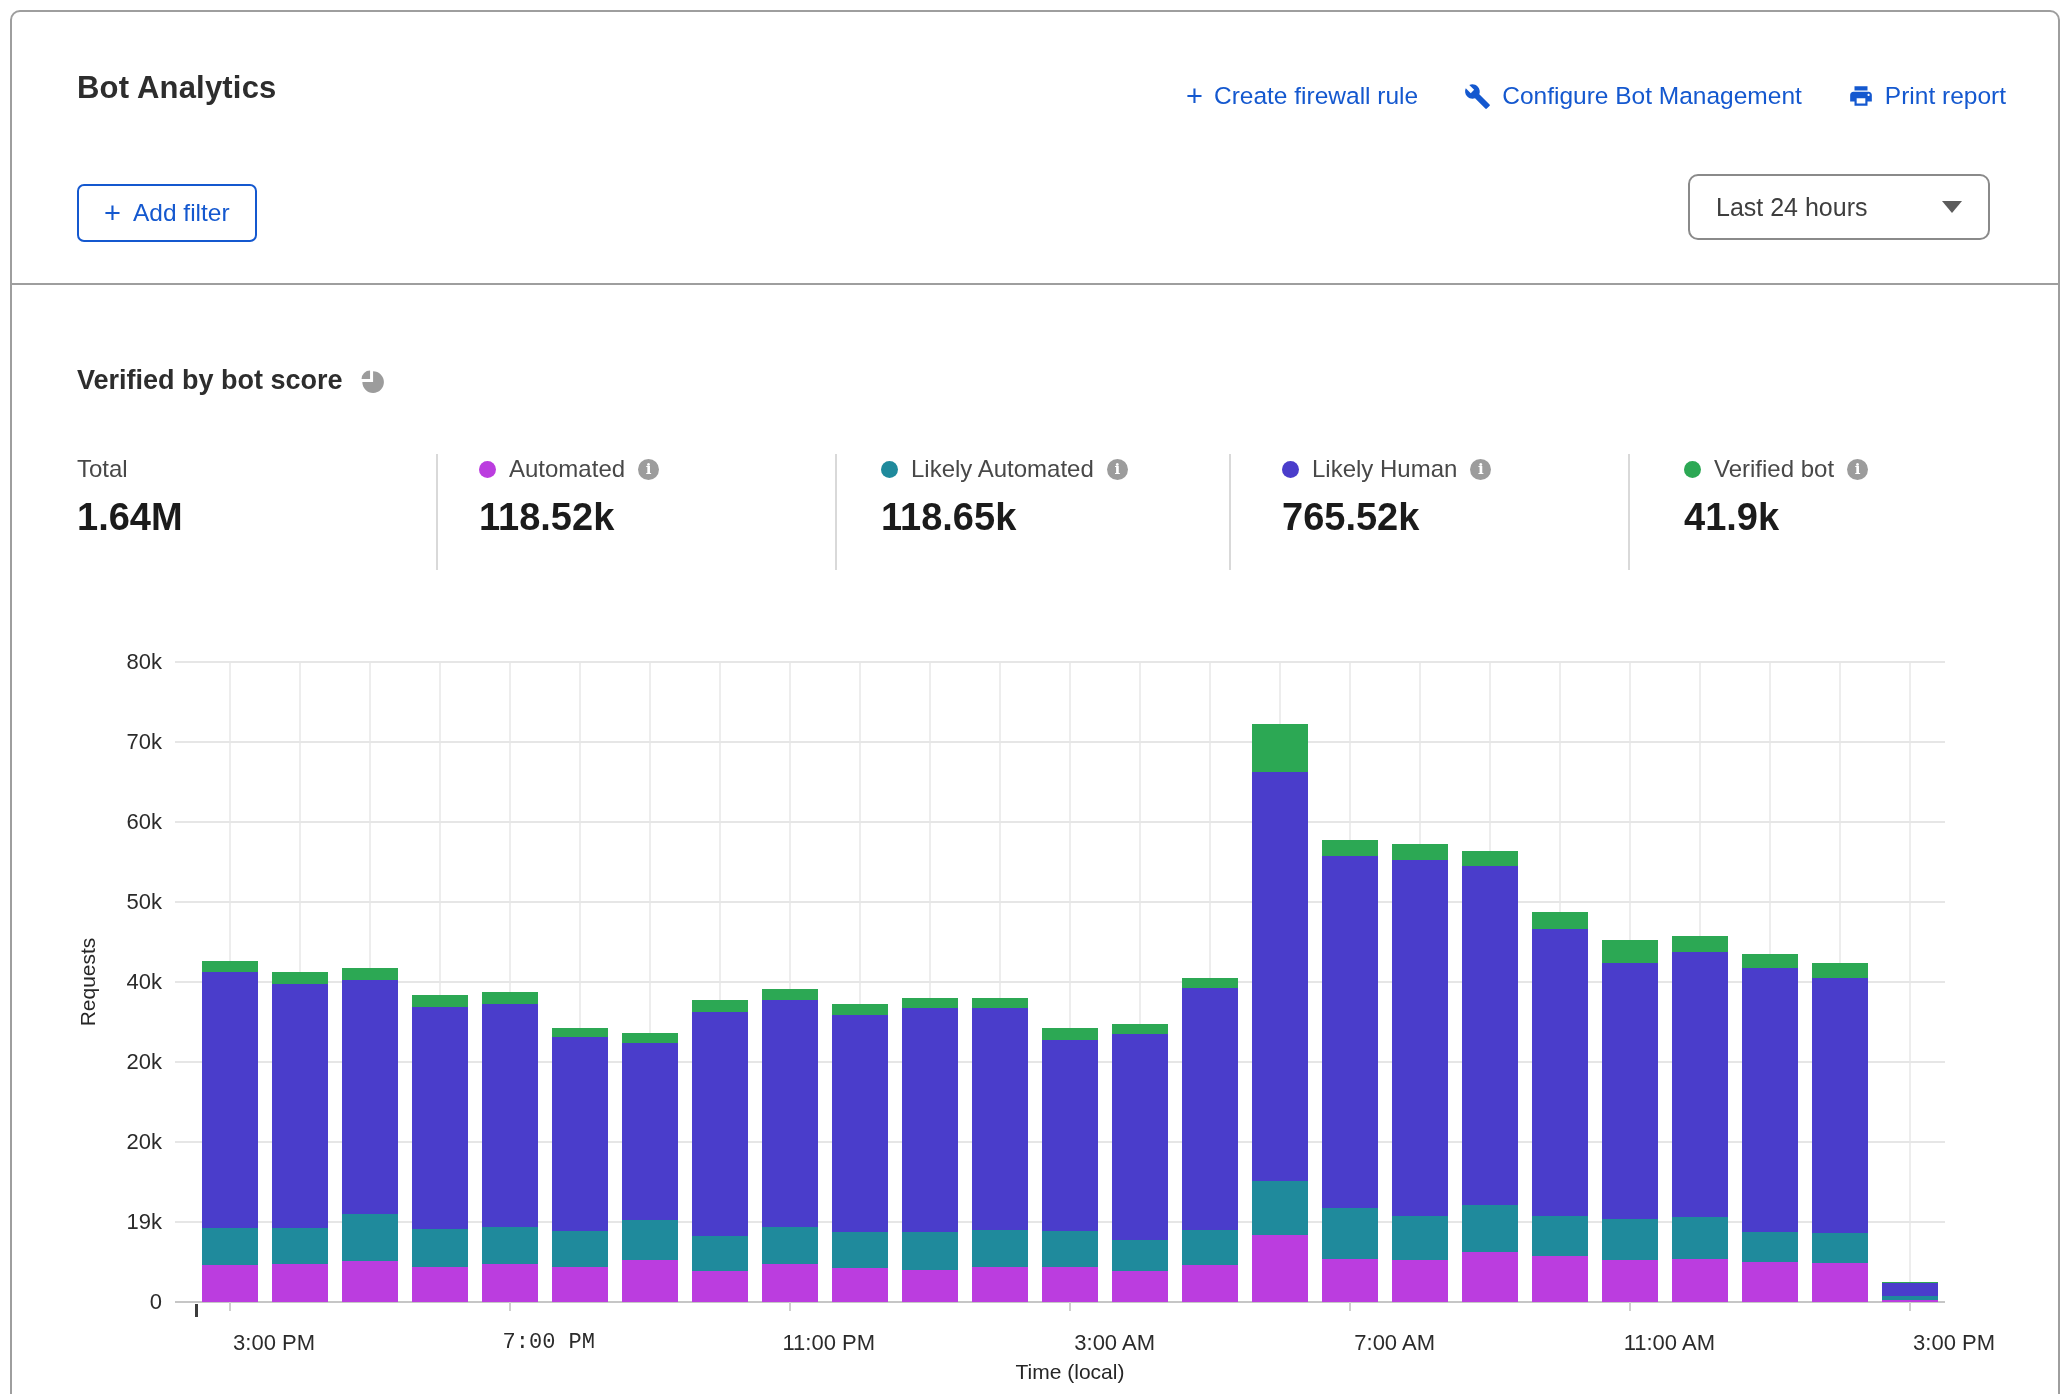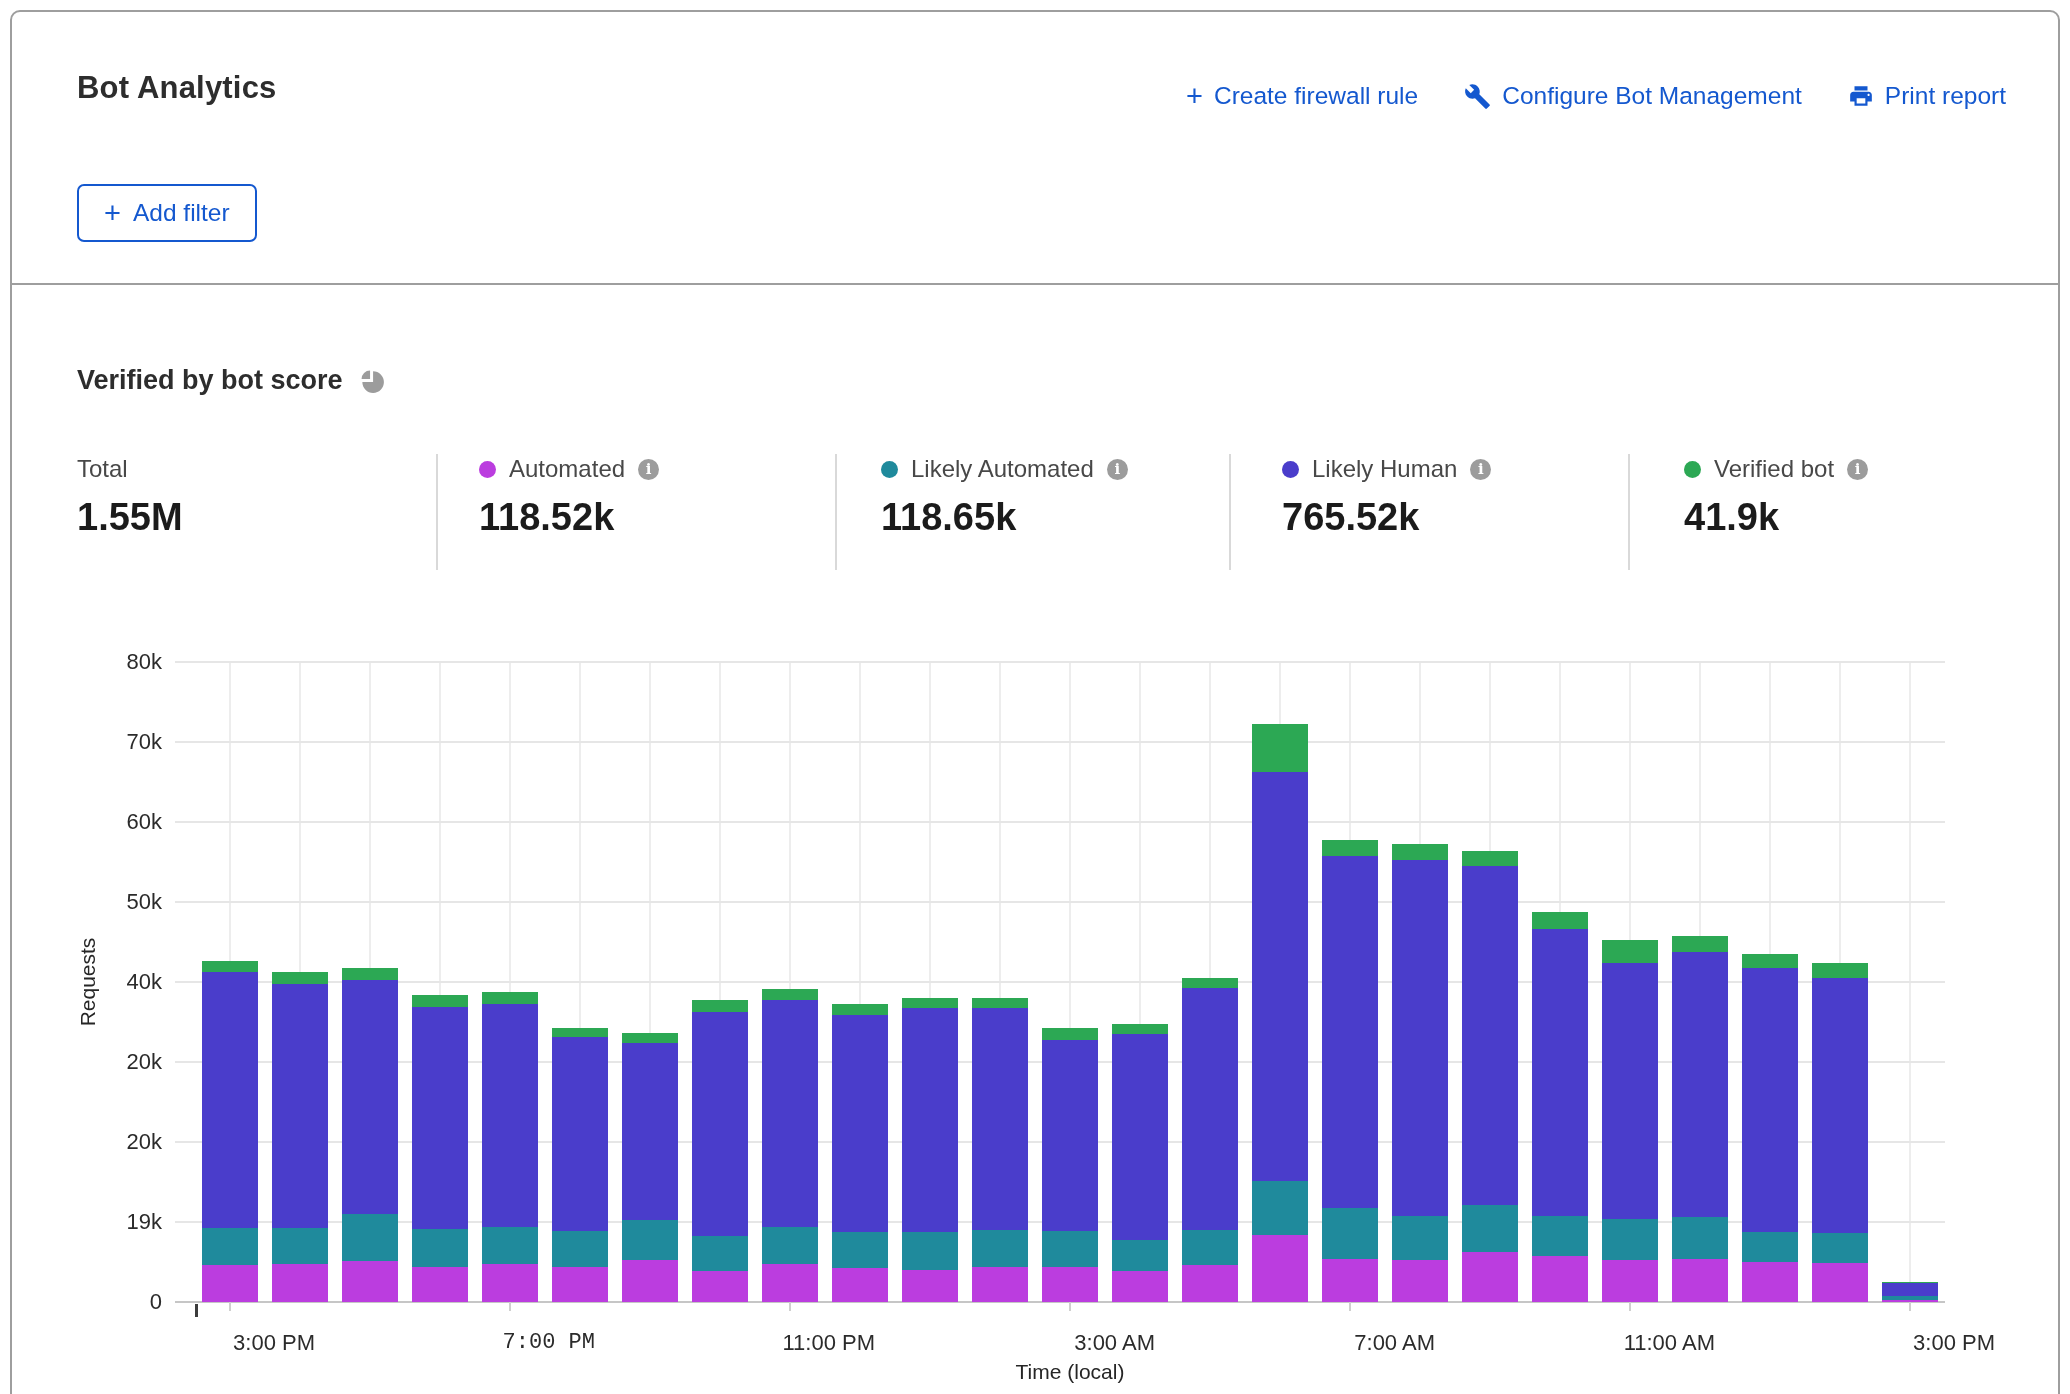--- a/index.html
+++ b/index.html
@@ -90,36 +90,40 @@
         </span>
         <span>Print report</span>
       </div>
     </div>
 
     <button class="add-filter-btn">
       <span class="plus-glyph">+</span>
       <span>Add filter</span>
     </button>
 
+    <div class="time-range">
+      <span class="time-range-label">Last 24 hours</span>
+      <span class="caret-down"></span>
+    </div>
 
     <div class="section-title-row">
       <span class="section-title">Verified by bot score</span>
       <span style="display:inline-flex;">
         <svg width="28" height="28" viewBox="0 0 26 26" fill="#9c9c9c">
           <path d="M14 4.05 A 10 10 0 1 1 4.05 14 L 14 14 Z"></path>
           <path d="M11.2 11.2 L 11.2 3.3 A 7.9 7.9 0 0 0 3.3 11.2 Z"></path>
         </svg>
       </span>
     </div>
 
     <div class="stat-block" style="left:65px;">
       <div class="stat-label-row">
         <span class="stat-label">Total</span>
       </div>
-      <div class="stat-value">1.55M</div>
+      <div class="stat-value">1.64M</div>
     </div>
     <div class="stat-divider" style="left:424px;"></div>
     <div class="stat-block" style="left:467px;">
       <div class="stat-label-row">
         <span class="dot" style="background: rgb(187, 61, 223);"></span>
         <span class="stat-label">Automated</span>
         <span class="info-icon">i</span>
       </div>
       <div class="stat-value">118.52k</div>
     </div>

